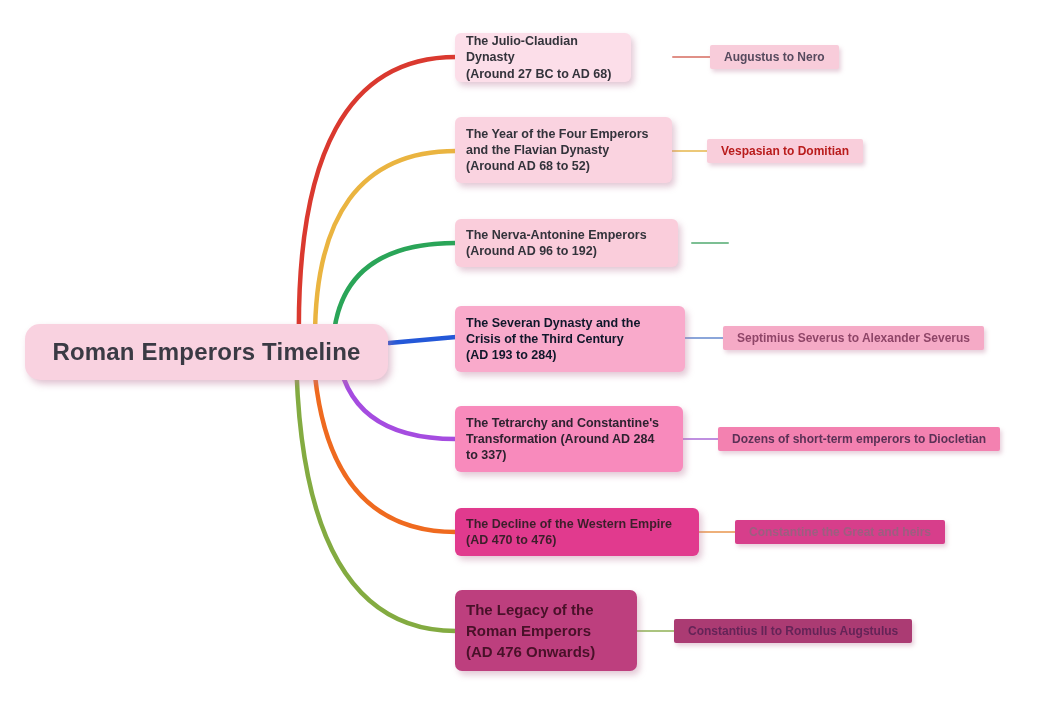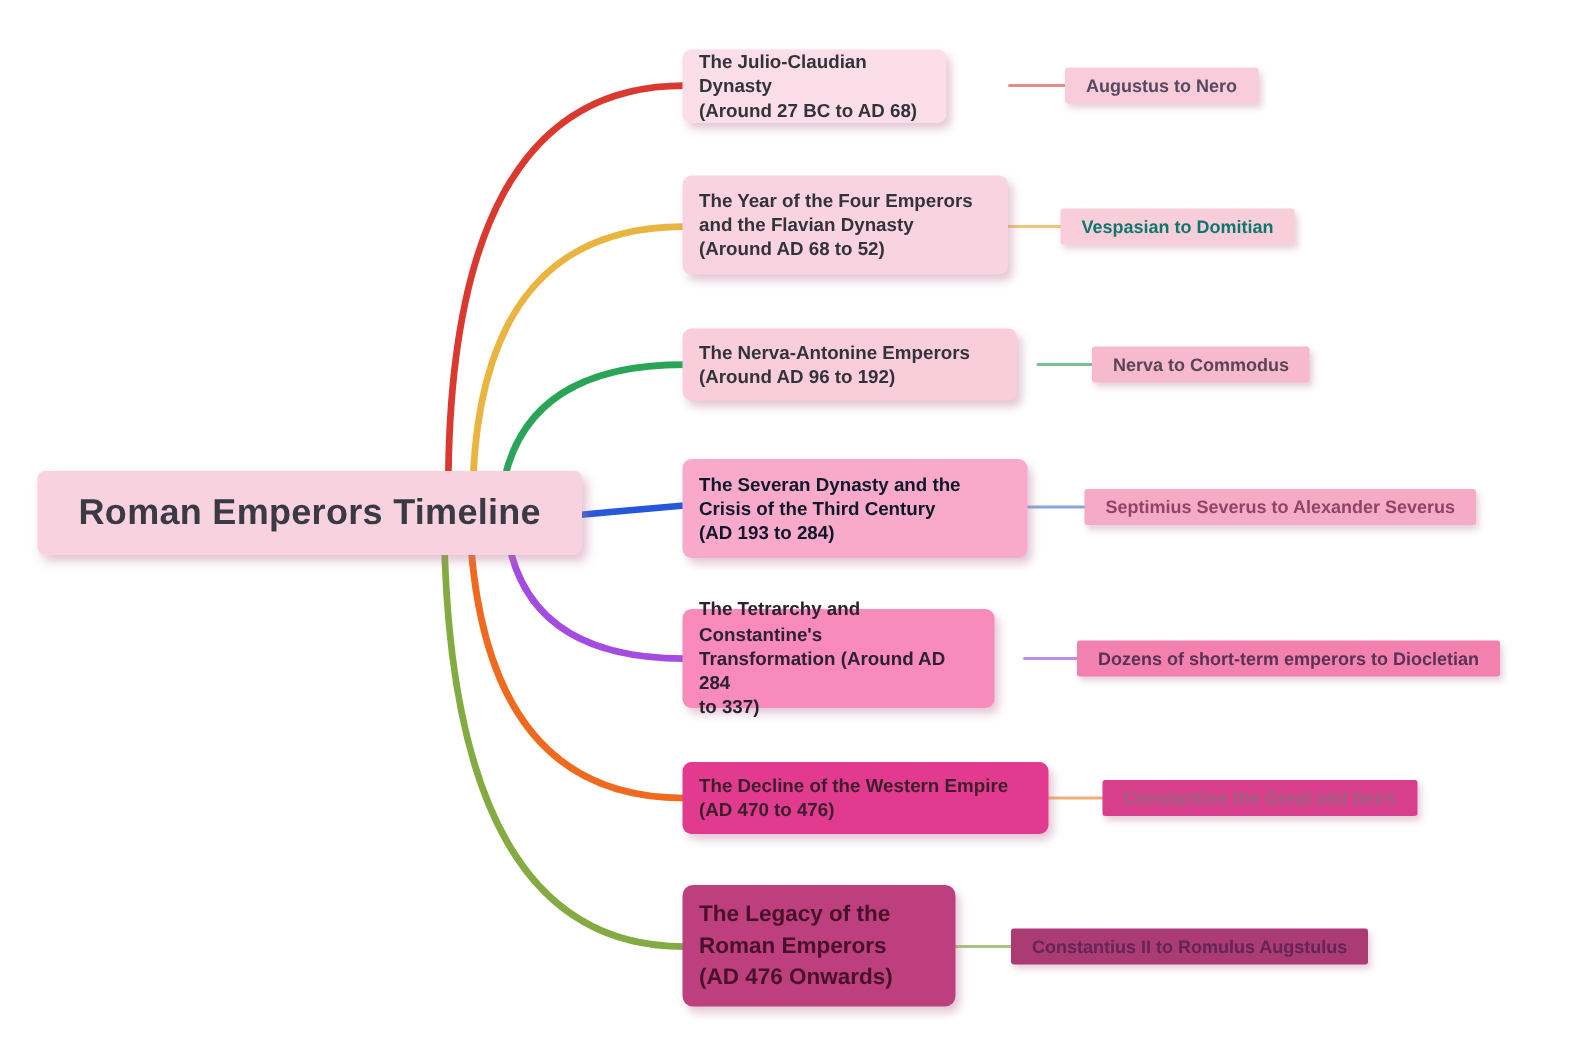--- a/index.html
+++ b/index.html
@@ -10,22 +10,22 @@
     background:#ffffff;
     overflow:hidden;
     font-family:"Liberation Sans","DejaVu Sans",sans-serif;
   }
   #wires{position:absolute;left:0;top:0;width:1053px;height:702px;}
   #wires path{fill:none;}
   #wires .curve{stroke-width:4.5;stroke-linecap:round;}
   #wires .stub{stroke-width:2;stroke-linecap:round;}
 
   .root-node{
-    position:absolute;left:25px;top:314px;width:363px;height:56px;
-    border-radius:5px;
+    position:absolute;left:25px;top:324px;width:363px;height:56px;
+    border-radius:15px;
     display:flex;align-items:center;justify-content:center;
     font-size:24px;font-weight:bold;letter-spacing:.2px;
     box-shadow:3px 4px 7px rgba(186,120,152,.45);
     z-index:2;
   }
   .node{
     position:absolute;box-sizing:border-box;
     border-radius:6px;
     display:flex;align-items:center;
     padding:6px 11px;
@@ -40,21 +40,21 @@
     padding:0 14px;
     border-radius:2px;
     font-size:12px;font-weight:bold;white-space:nowrap;
     box-shadow:2px 3px 4px rgba(186,120,152,.35);
     z-index:2;
   }
   .n0{left:455px;top:33px;width:176px;height:49px}
   .n1{left:455px;top:117px;width:217px;height:66px}
   .n2{left:455px;top:219px;width:223px;height:48px}
   .n3{left:455px;top:306px;width:230px;height:66px}
-  .n4{left:455px;top:406px;width:208px;height:66px}
+  .n4{left:455px;top:406px;width:228px;height:66px}
   .n5{left:455px;top:508px;width:244px;height:48px}
   .n6{left:455px;top:590px;width:182px;height:81px;font-size:15px;line-height:1.4;border-radius:7px}
   .c0{left:710px;top:45px}
   .c1{left:707px;top:139px}
   .c2{left:728px;top:231px}
   .c3{left:723px;top:326px}
   .c4{left:718px;top:427px}
   .c5{left:735px;top:520px}
   .c6{left:674px;top:619px}
 </style>
@@ -83,25 +83,24 @@
 
   <div class="root-node" style="background-color: rgb(249, 210, 224); color: rgb(58, 58, 68);">Roman Emperors Timeline</div>
 
   <div class="node n0" style="background-color: rgb(252, 222, 233); color: rgb(51, 51, 59);">The Julio-Claudian Dynasty
 (Around 27 BC to AD 68)</div>
   <div class="child c0" style="background-color: rgb(248, 204, 218); color: rgb(86, 74, 94);">Augustus to Nero</div>
 
   <div class="node n1" style="background-color: rgb(250, 211, 224); color: rgb(51, 51, 59);">The Year of the Four Emperors
 and the Flavian Dynasty
 (Around AD 68 to 52)</div>
-  <div class="child c1" style="background-color: rgb(249, 206, 219); color: #0f766e;">Vespasian to Domitian</div>
+  <div class="child c1" style="background-color: rgb(249, 206, 219); color: #b91c1c;">Vespasian to Domitian</div>
 
   <div class="node n2" style="background-color: rgb(250, 205, 219); color: rgb(51, 51, 59);">The Nerva-Antonine Emperors
 (Around AD 96 to 192)</div>
-  <div class="child c2" style="background-color: rgb(246, 185, 205); color: rgb(90, 68, 86);">Nerva to Commodus</div>
 
   <div class="node n3" style="background-color: rgb(249, 170, 203); color: #0f172a;">The Severan Dynasty and the
 Crisis of the Third Century
 (AD 193 to 284)</div>
   <div class="child c3" style="background-color: rgb(245, 170, 198); color: rgb(143, 69, 104);">Septimius Severus to Alexander Severus</div>
 
   <div class="node n4" style="background-color: rgb(248, 138, 188); color: rgb(46, 34, 48);">The Tetrarchy and Constantine's
 Transformation (Around AD 284
 to 337)</div>
   <div class="child c4" style="background-color: rgb(243, 129, 176); color: rgb(91, 49, 86);">Dozens of short-term emperors to Diocletian</div>

